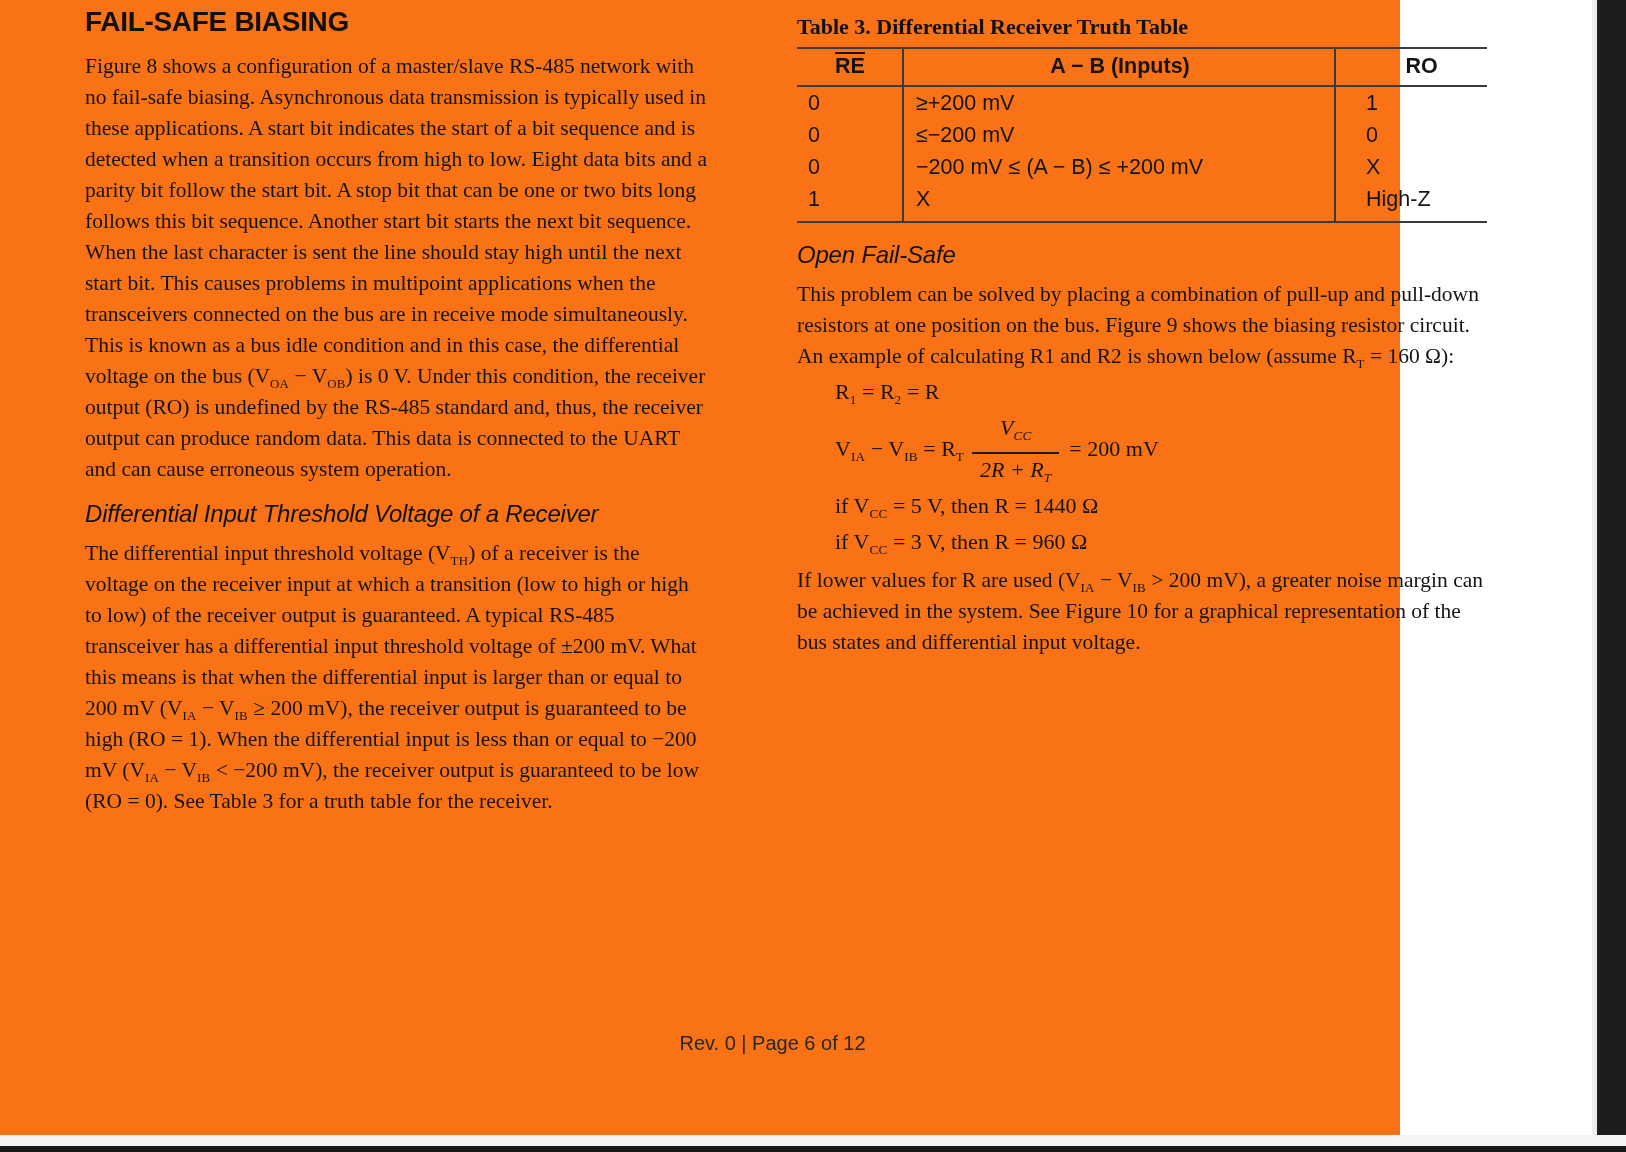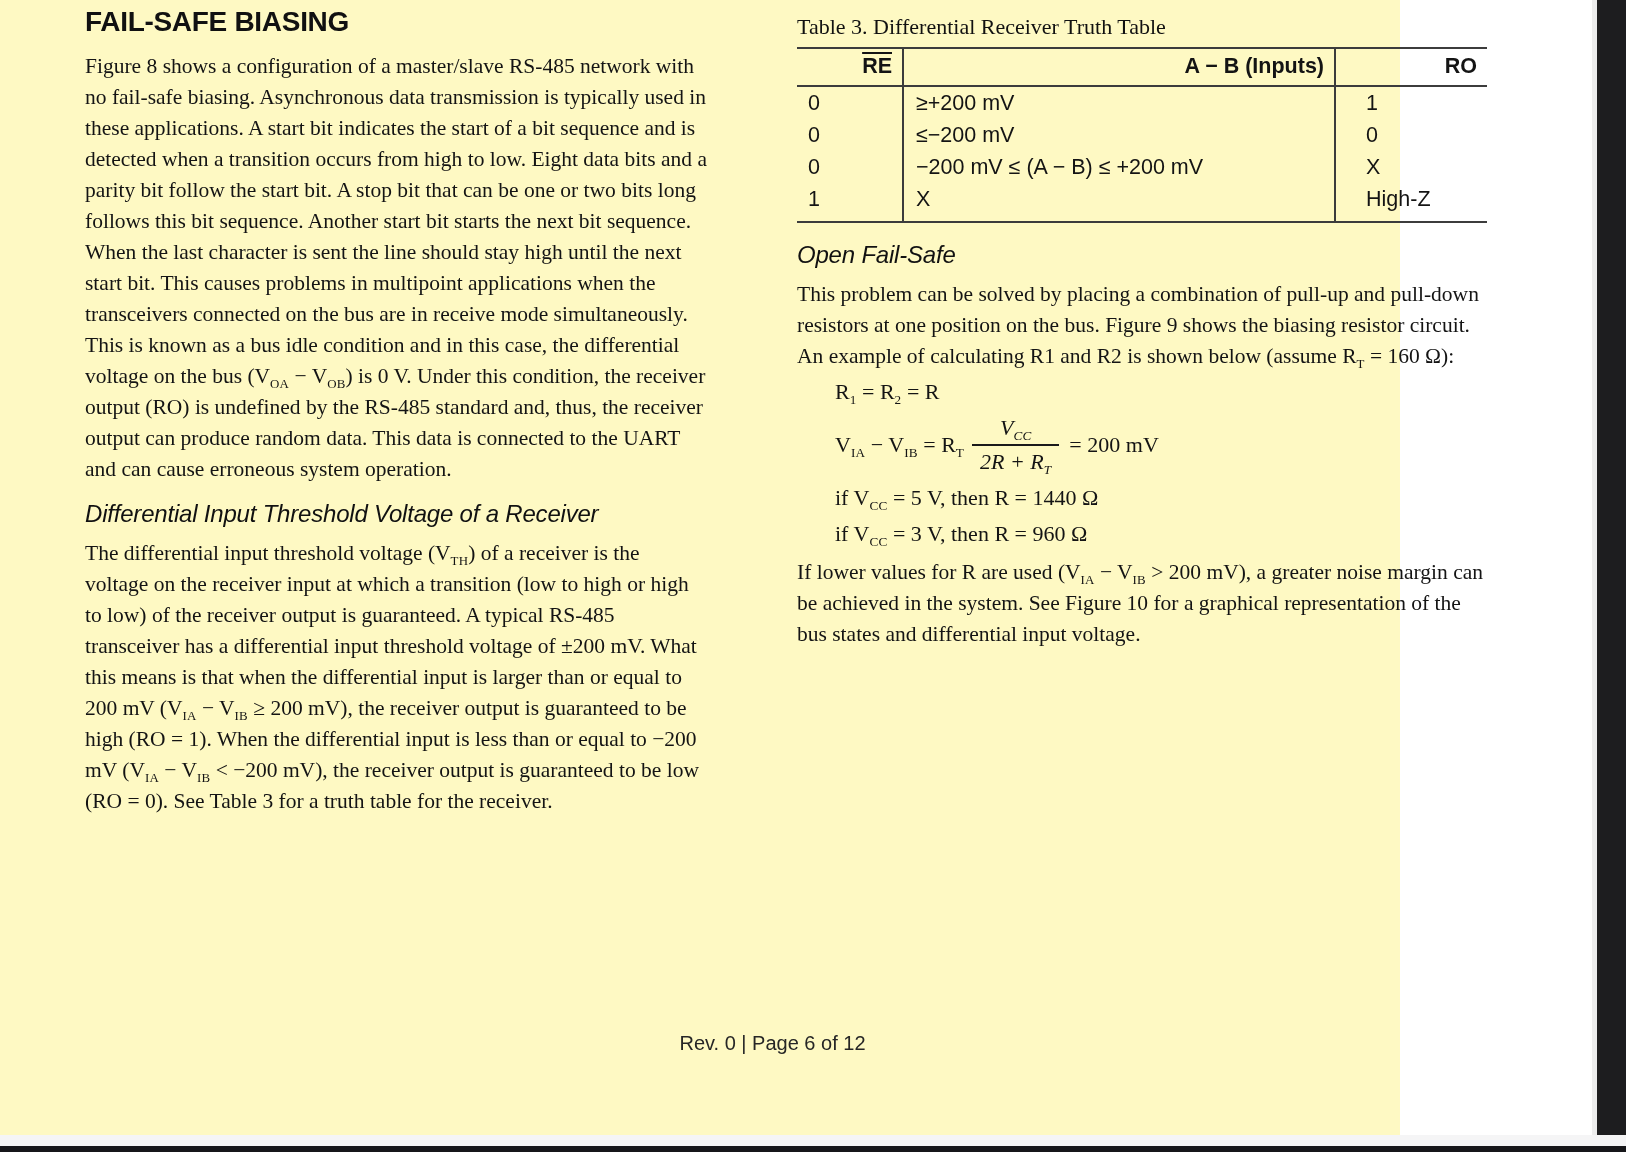--- a/index.html
+++ b/index.html
@@ -6,21 +6,21 @@
   html,body { width:1626px; height:1152px; }
   body {
     position:relative;
     background:#ffffff;
     font-family:"Liberation Serif", serif;
     color:#141414;
     overflow:hidden;
   }
   .page {
     position:absolute; left:0; top:0; width:1400px; height:1135px;
-    background:#fef9c3;
+    background:#f97316;
   }
   .right-strip {
     position:absolute; left:1592px; top:0; width:34px; height:1146px;
     background:#1d1d1f; border-left:5px solid #ededed;
   }
   .bottom-band {
     position:absolute; left:0; top:1135px; width:1626px; height:11px;
     background:#f5f5f6;
   }
   .bottom-bar {
@@ -42,46 +42,46 @@
     color:#111; margin:15px 0 10px 0; letter-spacing:-0.2px;
   }
   p.body {
     font-size:21.5px; line-height:31px; margin:0 0 13px 0;
     text-align:left;
   }
   sub { font-size:0.60em; line-height:0; letter-spacing:0.2px; }
   .it { font-style:italic; }
 
   .tbl-title {
-    font-weight:normal; font-size:22px; margin:0 0 7px 0; color:#111;
+    font-weight:bold; font-size:22px; margin:0 0 7px 0; color:#111;
   }
   table.truth {
     border-collapse:collapse; width:690px;
     font-family:"Liberation Sans", sans-serif; font-size:21.5px;
     border-top:2px solid #3c3c3c; border-bottom:2px solid #3c3c3c;
   }
   table.truth th {
-    text-align:right; font-weight:bold;
+    text-align:center; font-weight:bold;
     border-bottom:2px solid #3c3c3c;
     padding:5px 10px 6px 11px; white-space:nowrap;
   }
   table.truth td {
     padding:1px 10px 1px 11px; line-height:30px; white-space:nowrap;
   }
   table.truth tr:first-child td { padding-top:5px; }
   table.truth tr:last-child  td { padding-bottom:7px; }
   table.truth .c2 { border-left:2px solid #3c3c3c; padding-left:12px; }
   table.truth .c3 { border-left:2px solid #3c3c3c; padding-left:30px; }
   .ovl { text-decoration:overline; text-decoration-thickness:2px; }
 
   .eq-block { margin:4px 0 6px 38px; font-size:22px; }
   .eq { margin:4px 0 10px 0; line-height:26px; }
   .eq-frac { display:flex; align-items:center; margin:2px 0 10px 0; }
   .frac { display:inline-flex; flex-direction:column; align-items:center; margin:0 10px 0 8px; }
-  .frac .num { padding:0 8px 3px 8px; }
+  .frac .num { padding:0 8px 11px 8px; }
   .frac .den { border-top:2px solid #1a1a1a; padding:3px 8px 0 8px; }
 
   .footer {
     position:absolute; left:0; top:1032px; width:1545px;
     text-align:center;
     font-family:"Liberation Sans", sans-serif;
     font-size:20px; color:#262626;
   }
 </style>
 </head>

